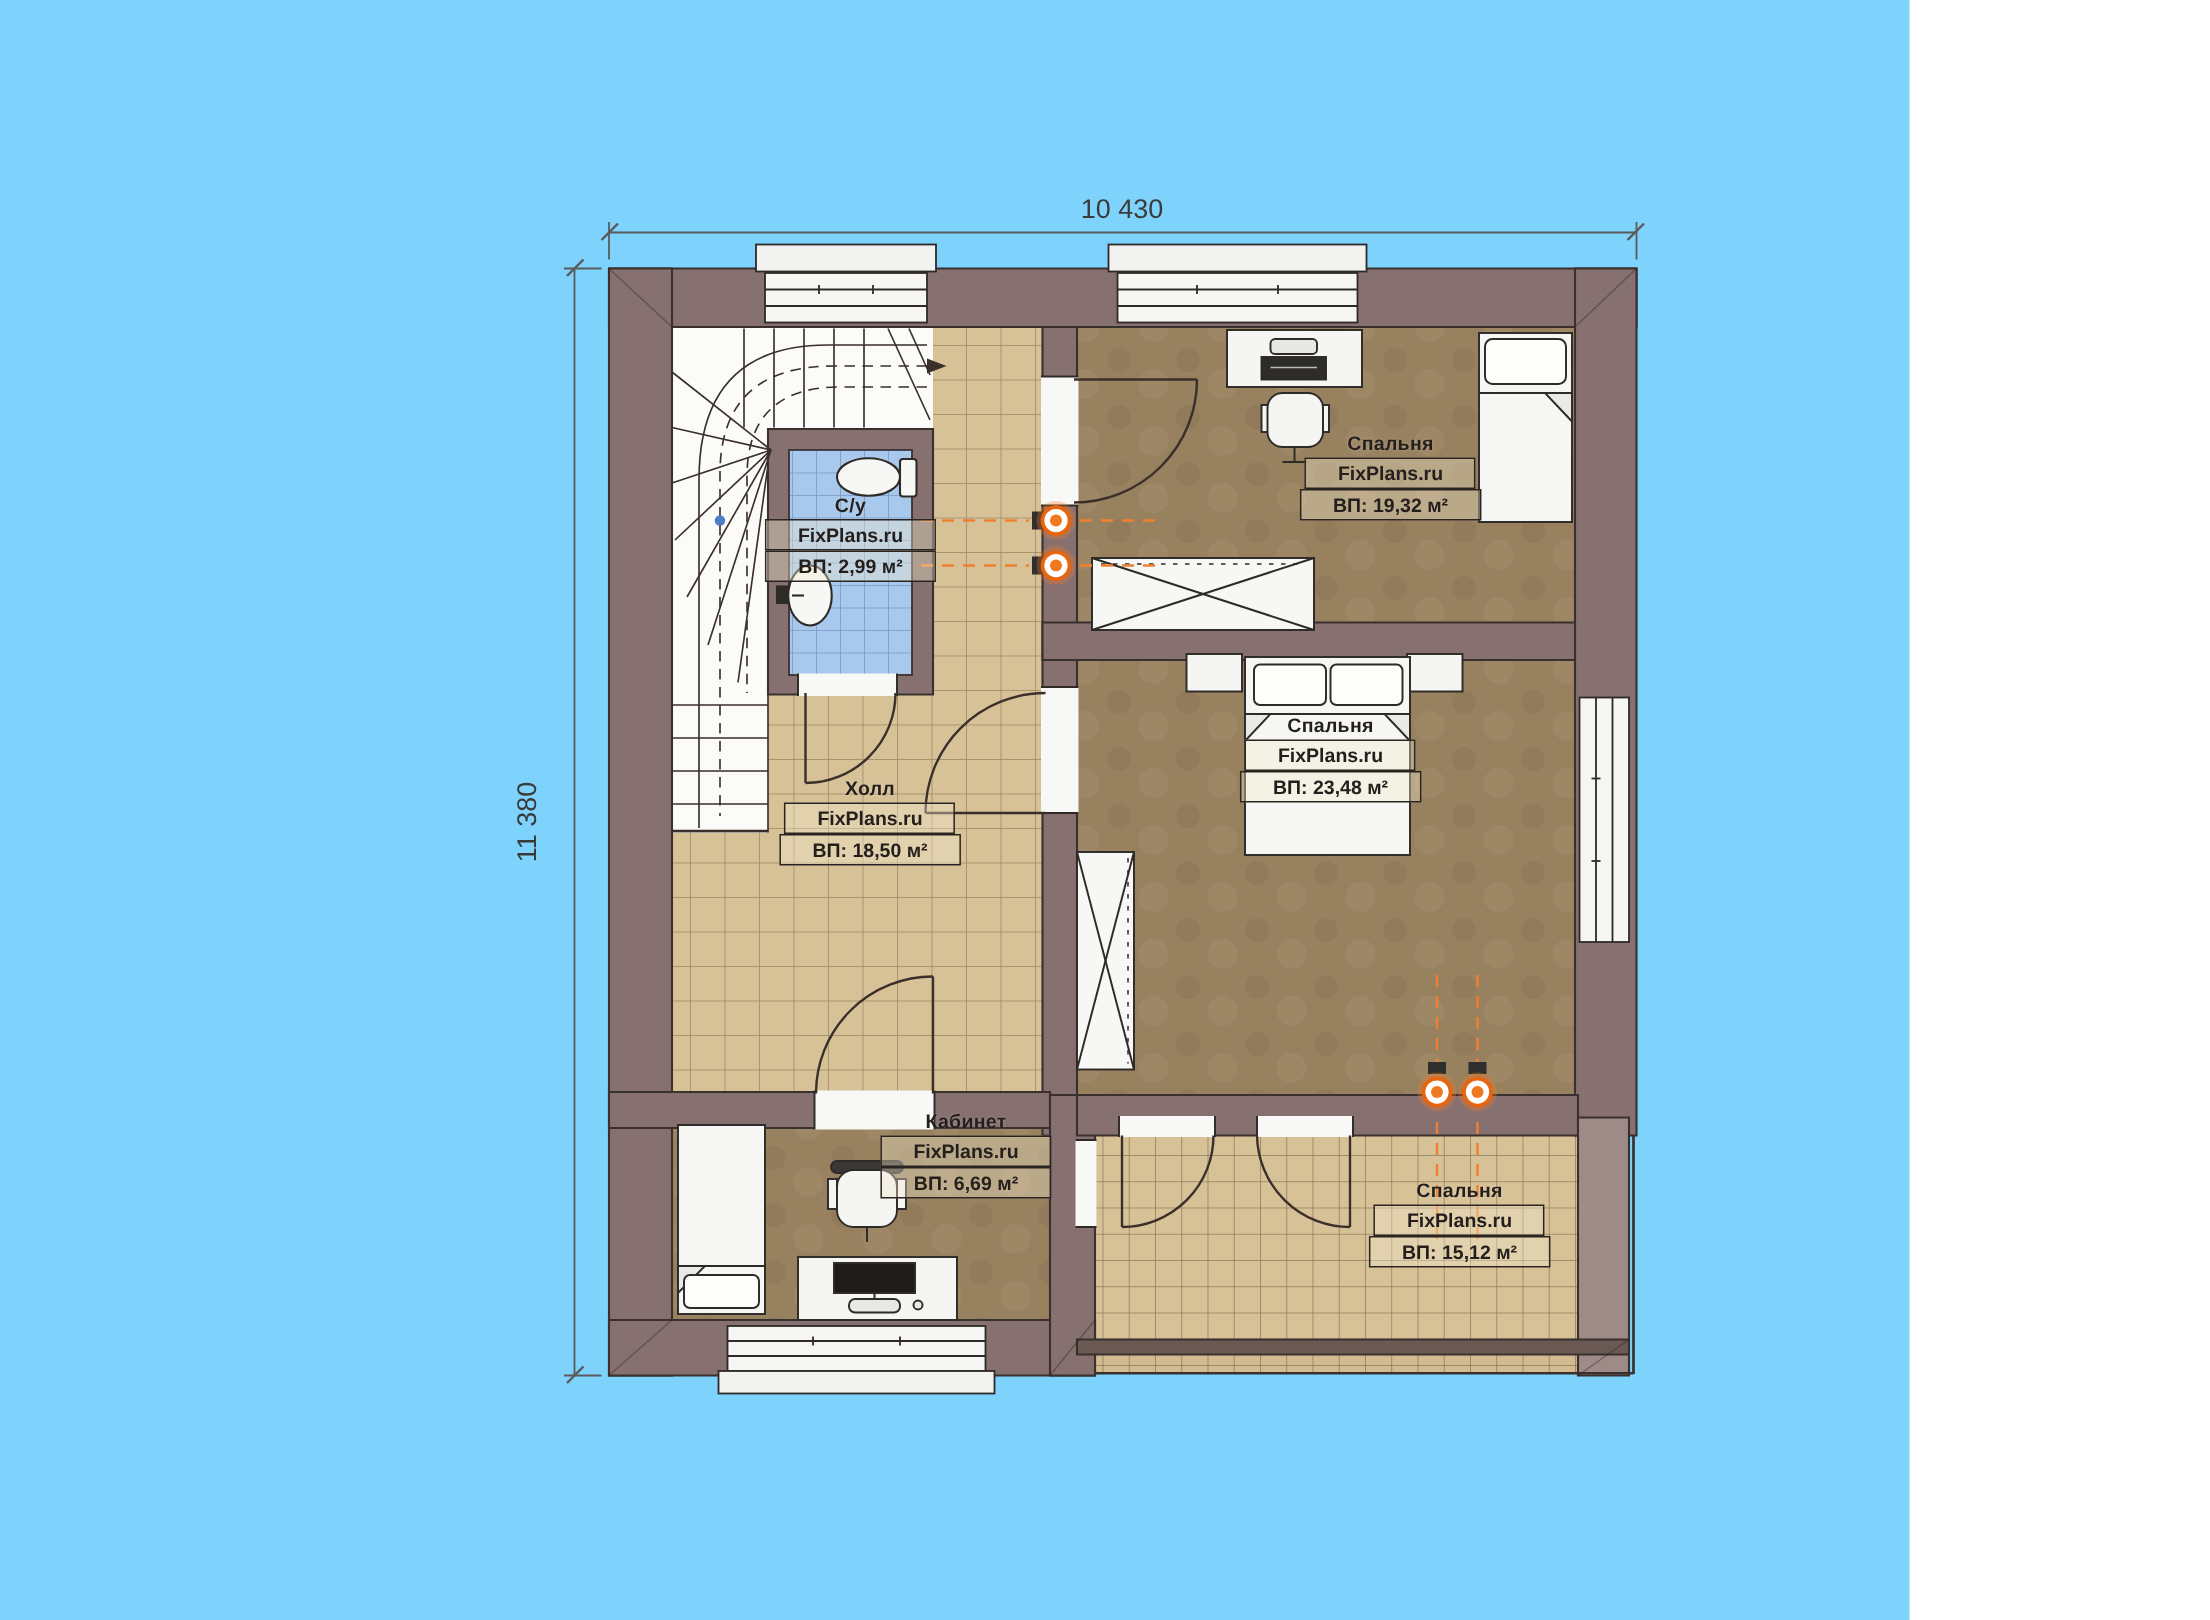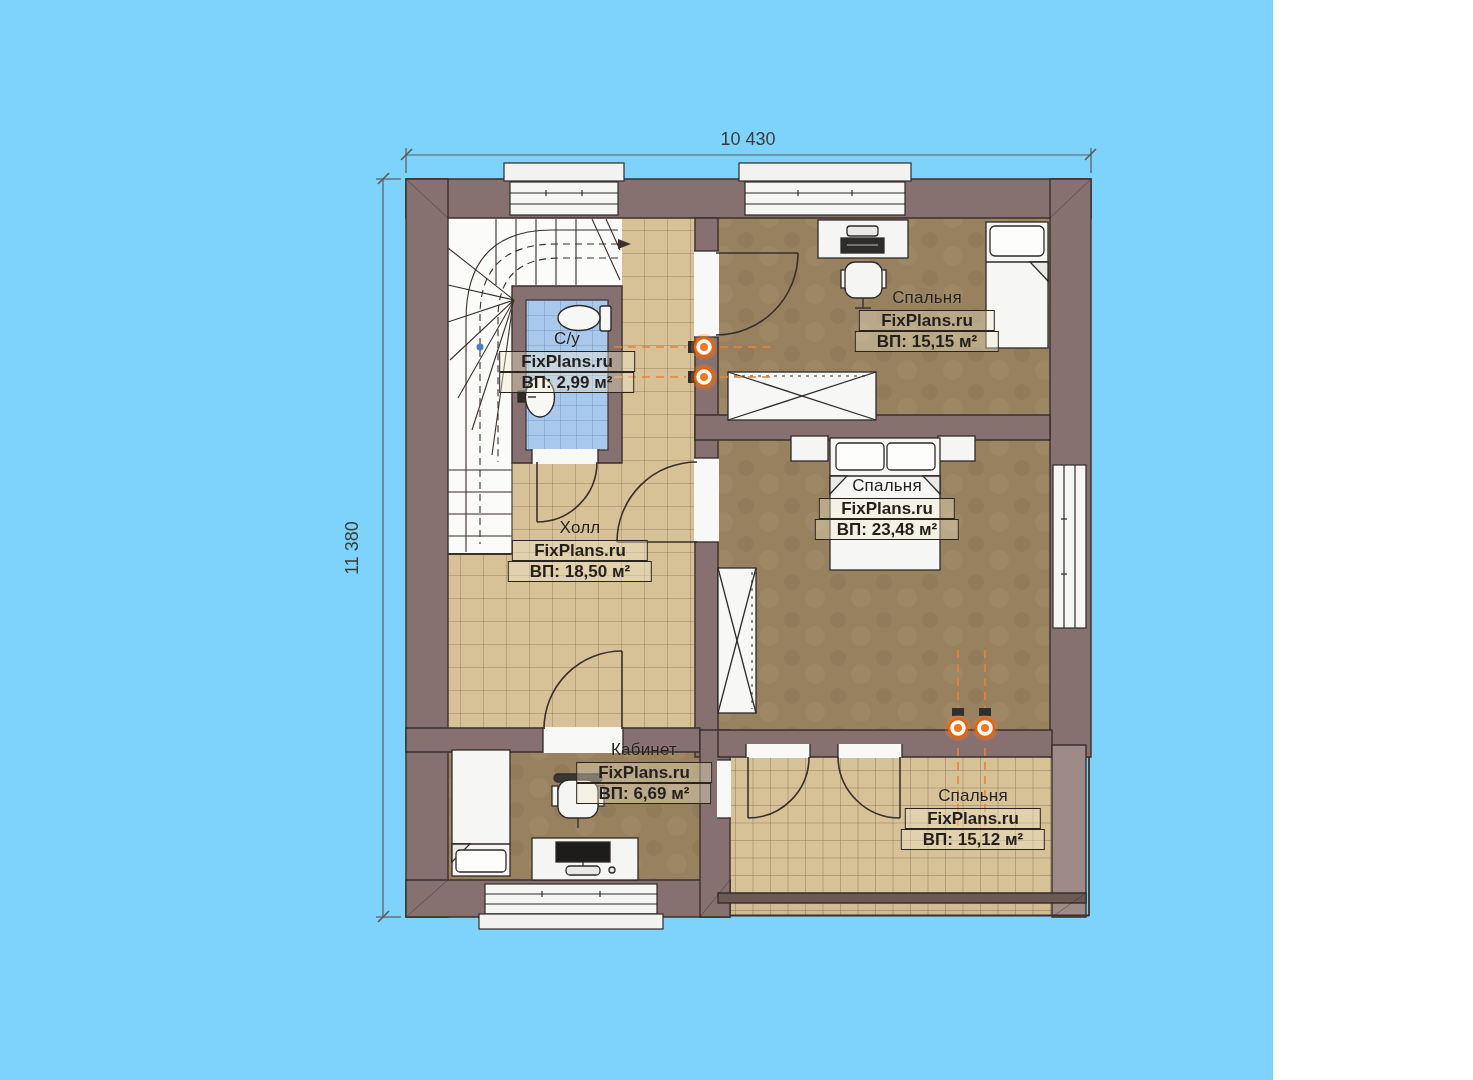--- a/index.html
+++ b/index.html
@@ -8,26 +8,26 @@
     overflow:hidden;font-family:"Liberation Sans",sans-serif;
   }
   .plan-svg{position:absolute;left:0;top:0;}
   
   .room-label{
     position:absolute;transform:translateX(-50%);
     display:flex;flex-direction:column;align-items:center;gap:2px;
     color:#241f1c;z-index:6;white-space:nowrap;
   }
   .room-name{
-    font-size:17px;font-weight:normal;letter-spacing:.2px;
+    font-size:13px;font-weight:bold;letter-spacing:.2px;
     text-shadow:0 0 2px rgba(255,255,255,.25);
   }
   .label-box{
     border:1.6px solid #2a2420;background:rgba(243,233,206,0.38);
-    padding:1px 21px;font-size:17px;font-weight:bold;line-height:17px;
+    padding:1px 21px;font-size:13px;font-weight:bold;line-height:17px;
   }
   .label-box + .label-box{margin-top:-1.6px;}
   
   .dim{position:absolute;color:#3a3a3a;font-size:18px;z-index:6;}
   .dim-top{left:748px;top:129px;transform:translateX(-50%);}
   .dim-left{left:352px;top:548px;transform:translate(-50%,-50%) rotate(-90deg);}
 </style>
 </head>
 <body>
 
@@ -374,21 +374,21 @@
 
   <div class="room-label" style="left:567px;top:329px">
     <div class="room-name">С/у</div>
     <div class="label-box">FixPlans.ru</div>
     <div class="label-box">ВП: 2,99 м²</div>
   </div>
 
   <div class="room-label" style="left:927px;top:288px">
     <div class="room-name">Спальня</div>
     <div class="label-box">FixPlans.ru</div>
-    <div class="label-box">ВП: 15,15 м²</div>
+    <div class="label-box">ВП: 19,32 м²</div>
   </div>
 
   <div class="room-label" style="left:887px;top:476px">
     <div class="room-name">Спальня</div>
     <div class="label-box">FixPlans.ru</div>
     <div class="label-box">ВП: 23,48 м²</div>
   </div>
 
   <div class="room-label" style="left:580px;top:518px">
     <div class="room-name">Холл</div>

